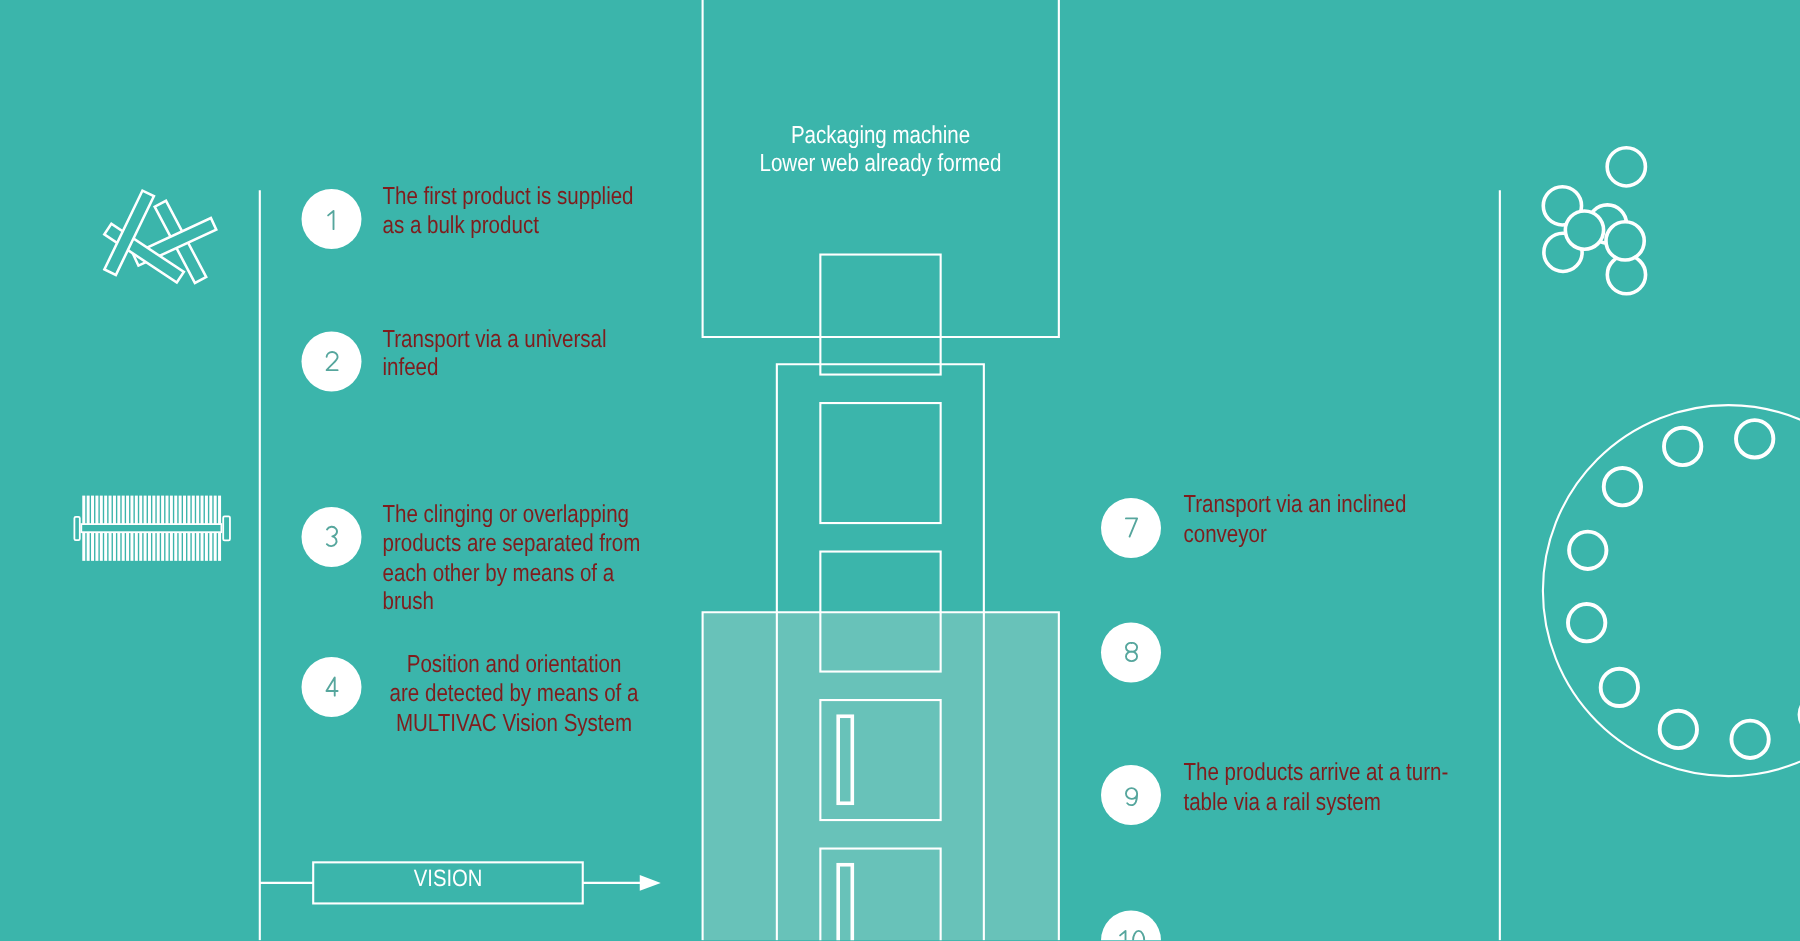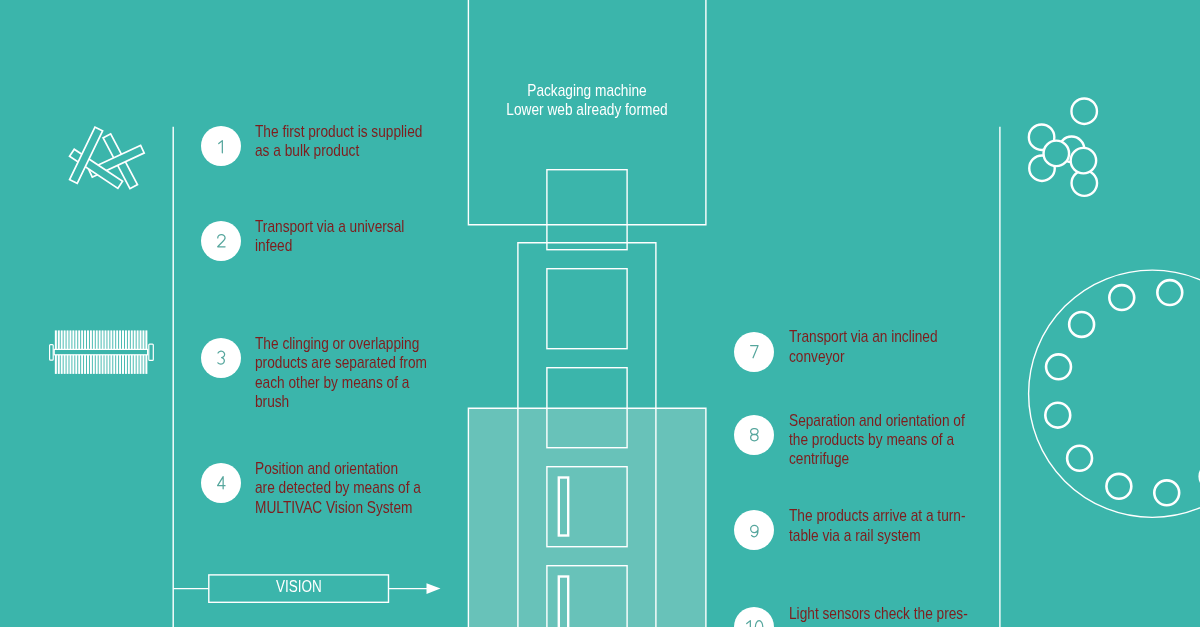--- a/index.html
+++ b/index.html
@@ -97,21 +97,21 @@
           </svg>
         </span>
       </div>
     <div class="steptext">
         <div class="tline">The clinging or overlapping</div>
         <div class="tline">products are separated from</div>
         <div class="tline">each other by means of a</div>
         <div class="tline">brush</div>
       </div>
   </div>
-  <div class="step" style="left:201px;top:463px;">
+  <div class="step" style="left:201px;top:438px;text-align:center;">
     <div class="num">
         <span class="numtxt">
           <svg width="10.70" height="15.4" viewBox="-1 -1 10.70 15.4" fill="none" stroke="currentColor" stroke-width="1.25" stroke-linecap="round" stroke-linejoin="round">
             <path d="M6.15 12.780000000000001 L6.15 0.62 L0.62 9.65 L8.08 9.65" transform="translate(0.00,0)"></path>
           </svg>
         </span>
       </div>
     <div class="steptext">
         <div class="tline">Position and orientation</div>
         <div class="tline">are detected by means of a</div>
@@ -133,25 +133,20 @@
       </div>
   </div>
   <div class="step" style="left:734.4px;top:414.8px;">
     <div class="num">
         <span class="numtxt">
           <svg width="10.70" height="15.4" viewBox="-1 -1 10.70 15.4" fill="none" stroke="currentColor" stroke-width="1.25" stroke-linecap="round" stroke-linejoin="round">
             <path d="M4.35 6.45 A3.16 2.95 0 1 1 4.35 0.65 A3.16 2.95 0 1 1 4.35 6.45 A3.68 3.15 0 1 1 4.35 12.780000000000001 A3.68 3.15 0 1 1 4.35 6.45Z" transform="translate(0.00,0)"></path>
           </svg>
         </span>
       </div>
-    <div class="steptext">
-        <div class="tline">Separation and orientation of</div>
-        <div class="tline">the products by means of a</div>
-        <div class="tline">centrifuge</div>
-      </div>
   </div>
   <div class="step" style="left:734.4px;top:510.4px;justify-content:space-between;">
     <div class="num">
         <span class="numtxt">
           <svg width="10.70" height="15.4" viewBox="-1 -1 10.70 15.4" fill="none" stroke="currentColor" stroke-width="1.25" stroke-linecap="round" stroke-linejoin="round">
             <path d="M1.5 11.5 A3.2 3.0 0 0 0 4.3 12.780000000000001 C6.5 12.780000000000001 8.08 10.4 8.08 5.0 A3.72 3.55 0 1 0 4.35 8.55 A3.6 3.5 0 0 0 7.95 6.0" transform="translate(0.00,0)"></path>
           </svg>
         </span>
       </div>
     <div class="steptext">
@@ -160,23 +155,20 @@
       </div>
   </div>
   <div class="step" style="left:734.4px;top:606.5px;">
     <div class="num">
         <span class="numtxt">
           <svg width="20.45" height="15.4" viewBox="-1 -1 20.45 15.4" fill="none" stroke="currentColor" stroke-width="1.25" stroke-linecap="round" stroke-linejoin="round">
             <path d="M1.75 3.6 L5.35 0.62 L5.35 12.780000000000001" transform="translate(0.00,0)"></path>
             <path d="M0.62 7.0 A3.73 6.38 0 1 1 8.08 7.0 A3.73 6.38 0 1 1 0.62 7.0Z" transform="translate(9.75,0)"></path>
           </svg>
         </span>
-      </div>
-    <div class="steptext" style="margin-top:-2.5px;">
-        <div class="tline">Light sensors check the pres-</div>
       </div>
   </div>
 
   <svg class="abs" style="left:60px;top:118px;" width="95" height="80" viewBox="60 118 95 80">
     <g fill="#3BB5AB" stroke="#ffffff" stroke-width="1.7">
       <rect x="116.05" y="132.5" width="8.5" height="57.5" transform="rotate(-27.8 120.3 161.25)"></rect>
       <rect x="112.2" y="132.6" width="8.5" height="57.2" transform="rotate(65.1 116.45 161.2)"></rect>
       <rect x="91.8" y="139.8" width="8.5" height="58" transform="rotate(-56.4 96.05 168.8)"></rect>
       <rect x="81.85" y="126.05" width="8.5" height="58.3" transform="rotate(25.8 86.1 155.2)"></rect>
     </g>

